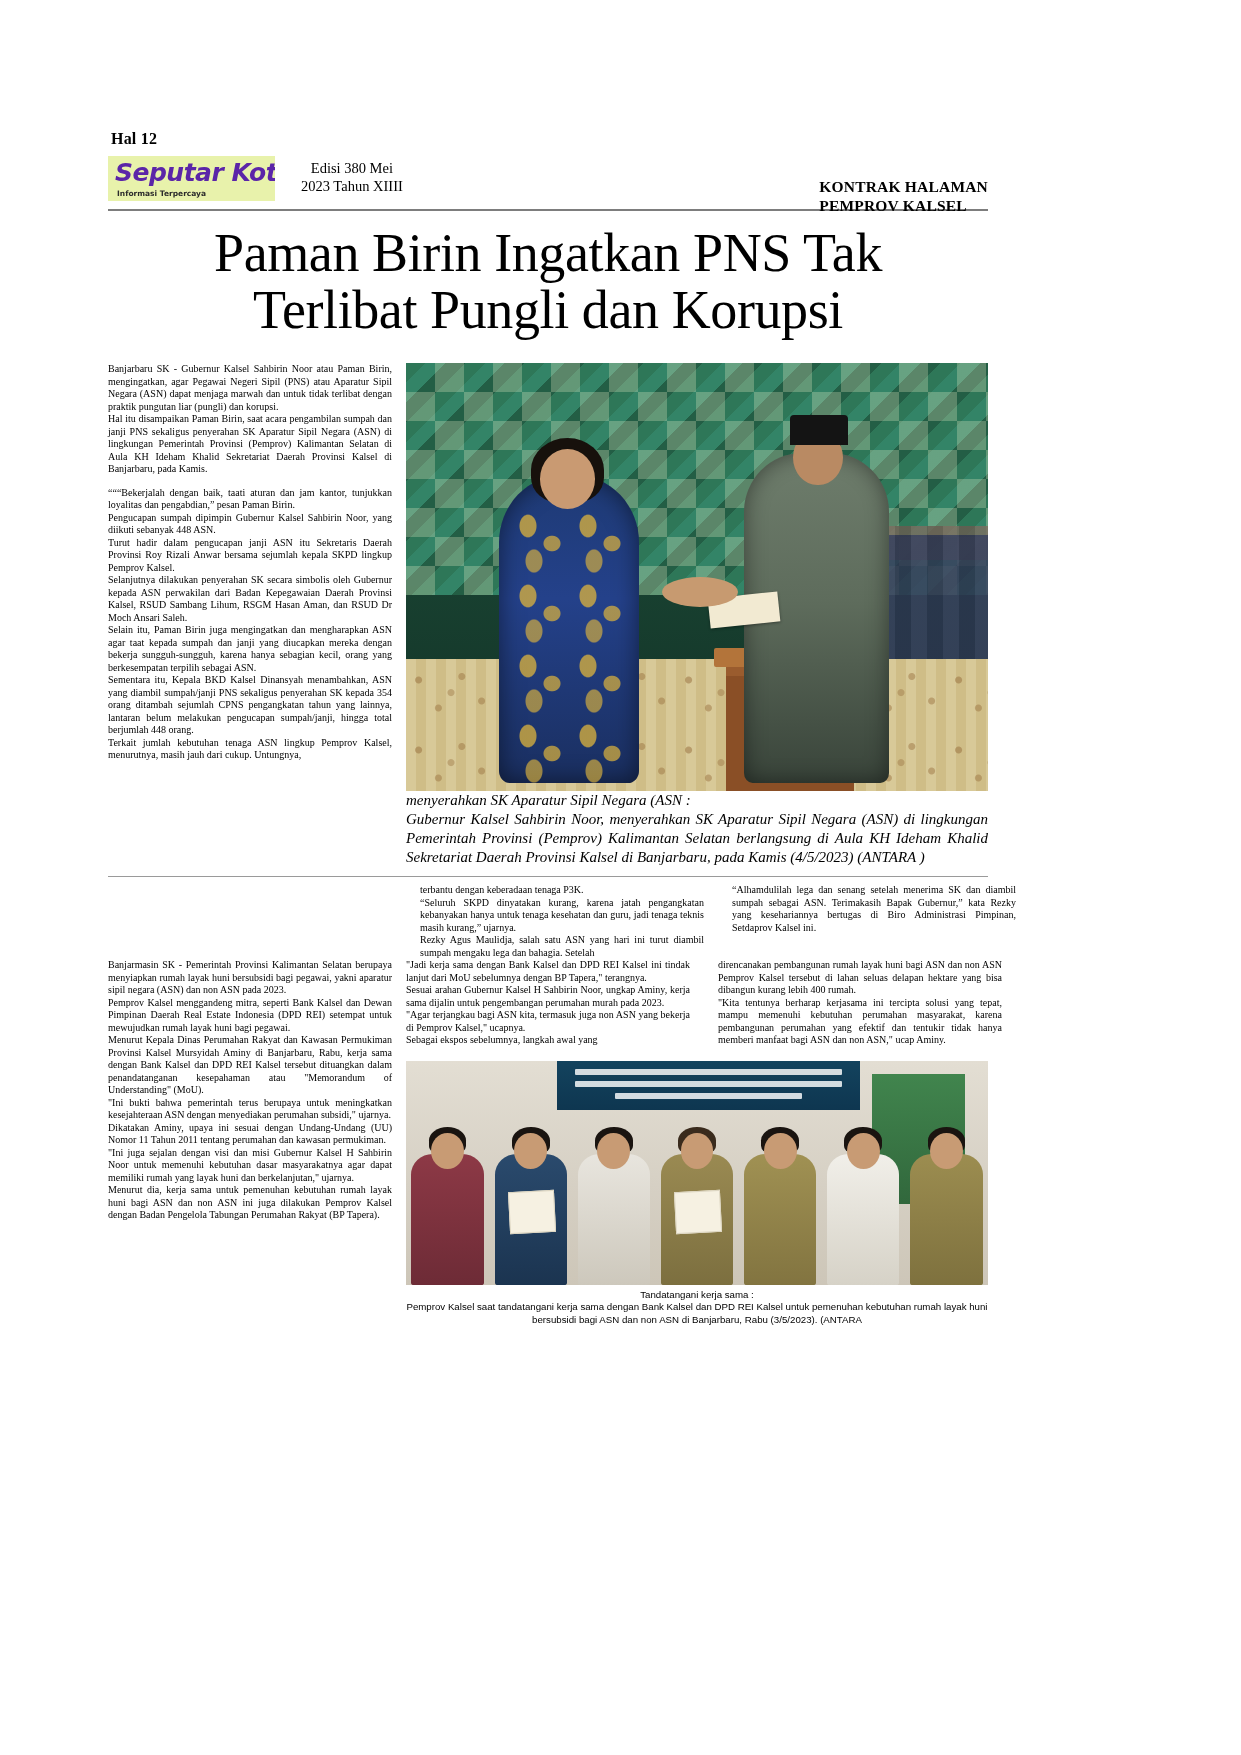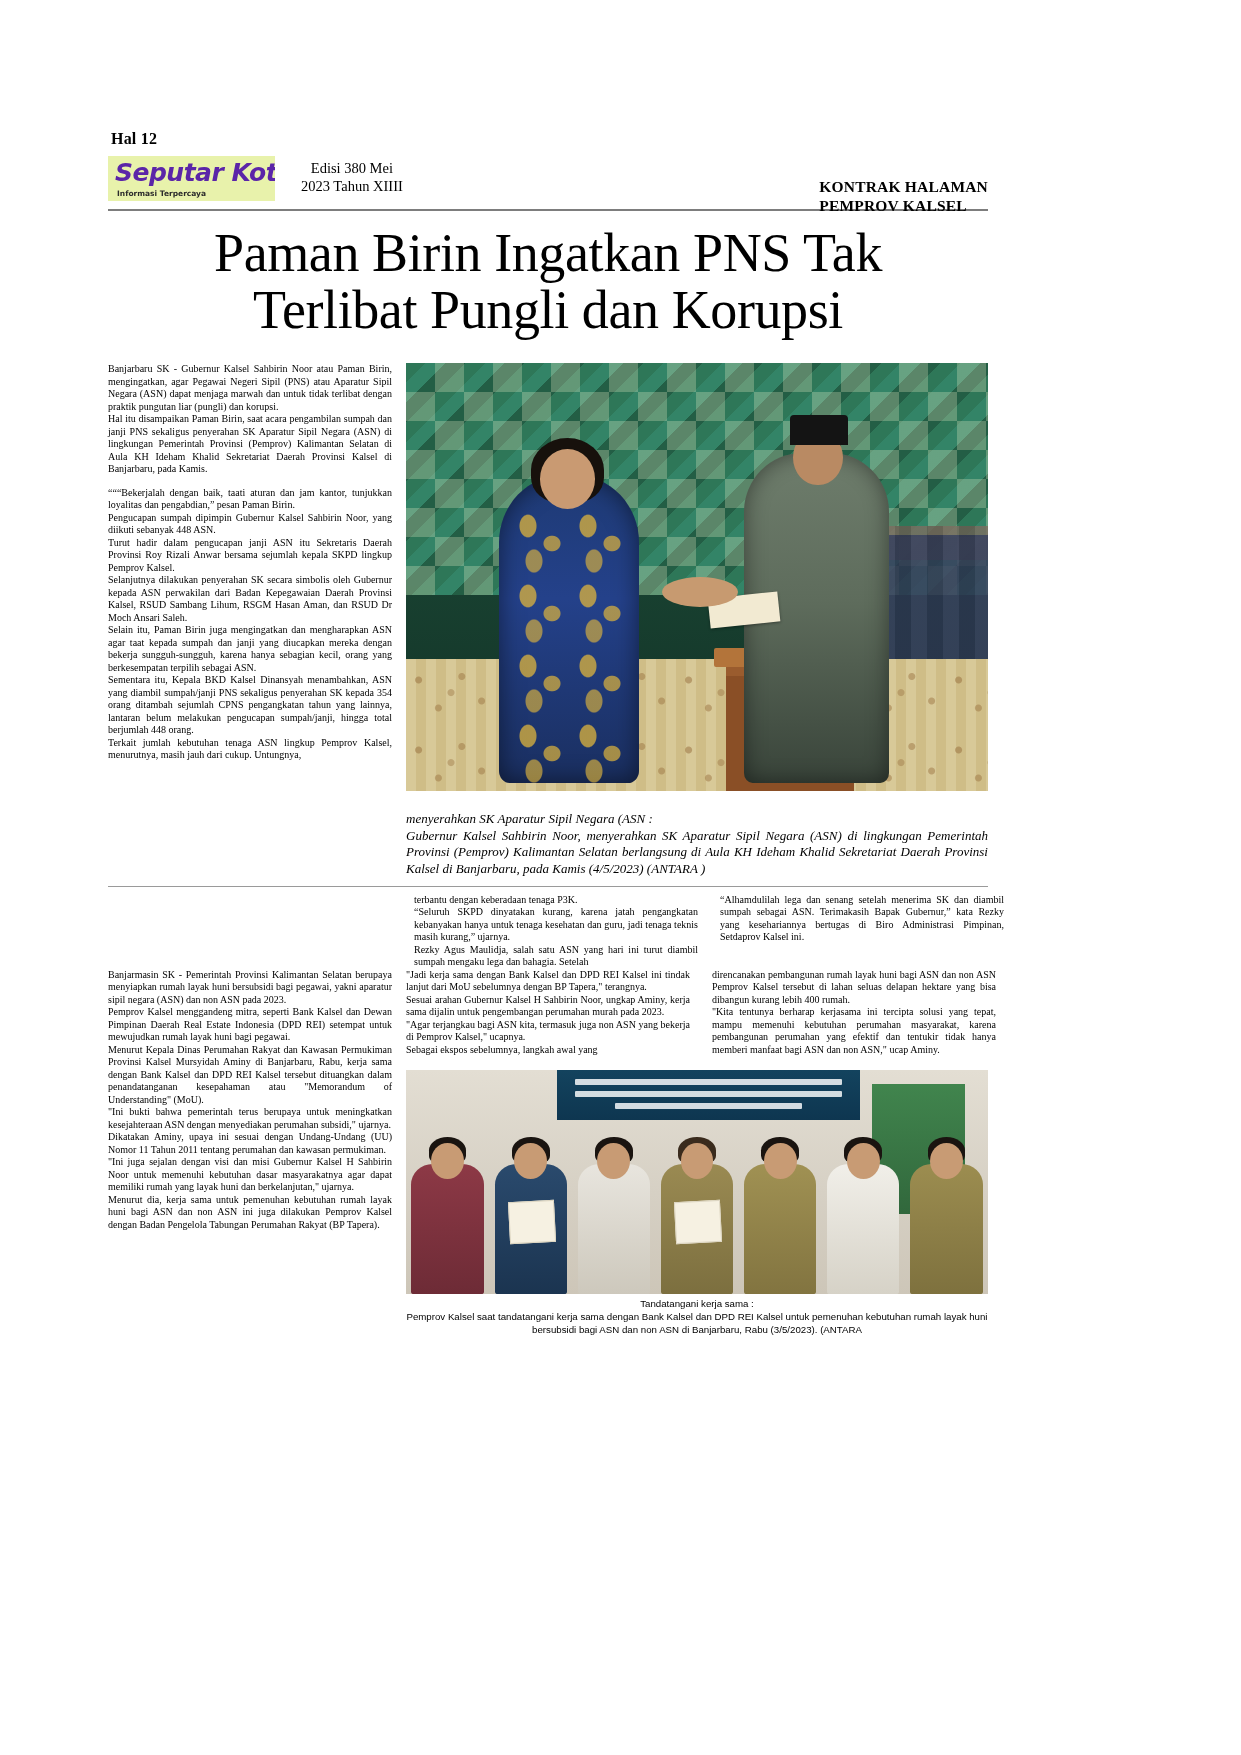--- a/index.html
+++ b/index.html
@@ -116,21 +116,21 @@
     font-size: 35px;
     line-height: 1.14;
     letter-spacing: -0.3px;
     margin: 16px 0 8px 0;
   }
   .headline2 .l { display: block; }
 
   
   .cols3 {
     display: flex;
-    gap: 22px;
+    gap: 28px;
   }
   .col {
     width: 284px;
     flex: 0 0 284px;
   }
   .body {
     font-family: "Liberation Serif", serif;
     font-size: 10px;
     line-height: 1.25;
     text-align: justify;
@@ -153,24 +153,24 @@
   .photo {
     width: 582px;
     height: 428px;
     position: relative;
     overflow: hidden;
     background: #2a4a34;
   }
   .caption {
     font-family: "Liberation Serif", serif;
     font-style: italic;
-    font-size: 13px;
+    font-size: 15px;
     line-height: 1.26;
     text-align: justify;
-    margin-top: 20px;
+    margin-top: 0;
   }
   .caption .ln { display: block; }
 
   .rule-thin {
     border-top: 1px solid #9a9a9a;
     margin: 9px 0 7px 0;
   }
 
   
   .p1-bg {

